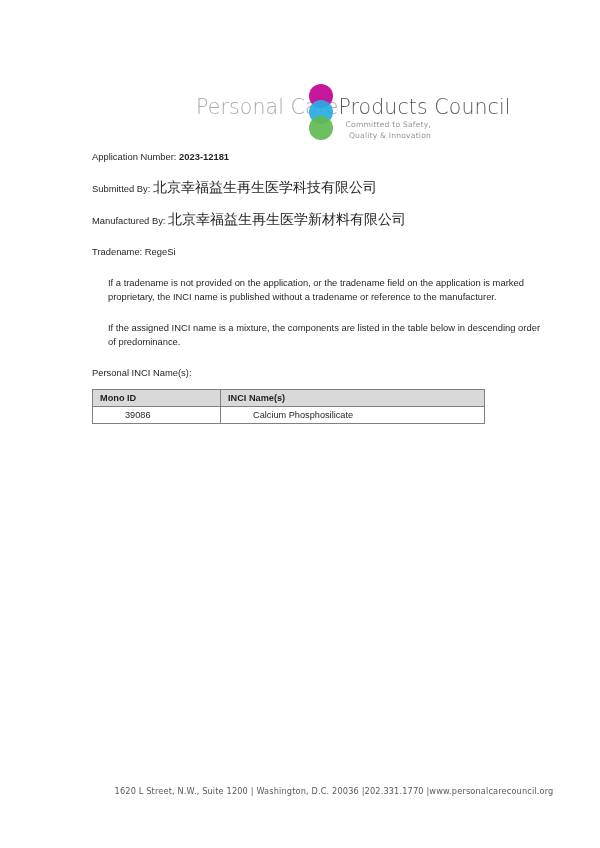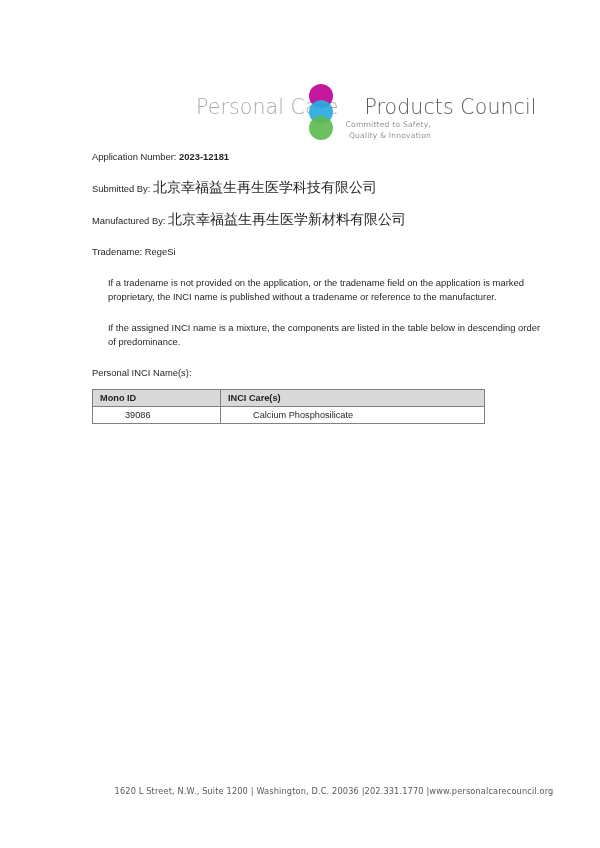--- a/index.html
+++ b/index.html
@@ -44,21 +44,20 @@
   }
   .logo-word-left {
     color: #a7a9ac;
     font-family: "DejaVu Sans", sans-serif;
     font-weight: 300;
   }
   .logo-word-right {
     color: #58595b;
     font-family: "DejaVu Sans", sans-serif;
     font-weight: 300;
-    margin-left: 26px;
   }
   .logo-dots {
     position: absolute;
     left: 112px;
     top: 0px;
     width: 26px;
     height: 56px;
   }
   .dot {
     position: absolute;
@@ -191,21 +190,21 @@
     <p class="label-line">Personal INCI Name(s):</p>
 
     <table class="inci-table">
       <colgroup>
         <col class="col-mono">
         <col class="col-inci">
       </colgroup>
       <thead>
         <tr>
           <th>Mono ID</th>
-          <th>INCI Care(s)</th>
+          <th>INCI Name(s)</th>
         </tr>
       </thead>
       <tbody>
         <tr>
           <td>39086</td>
           <td>Calcium Phosphosilicate</td>
         </tr>
       </tbody>
     </table>
 

